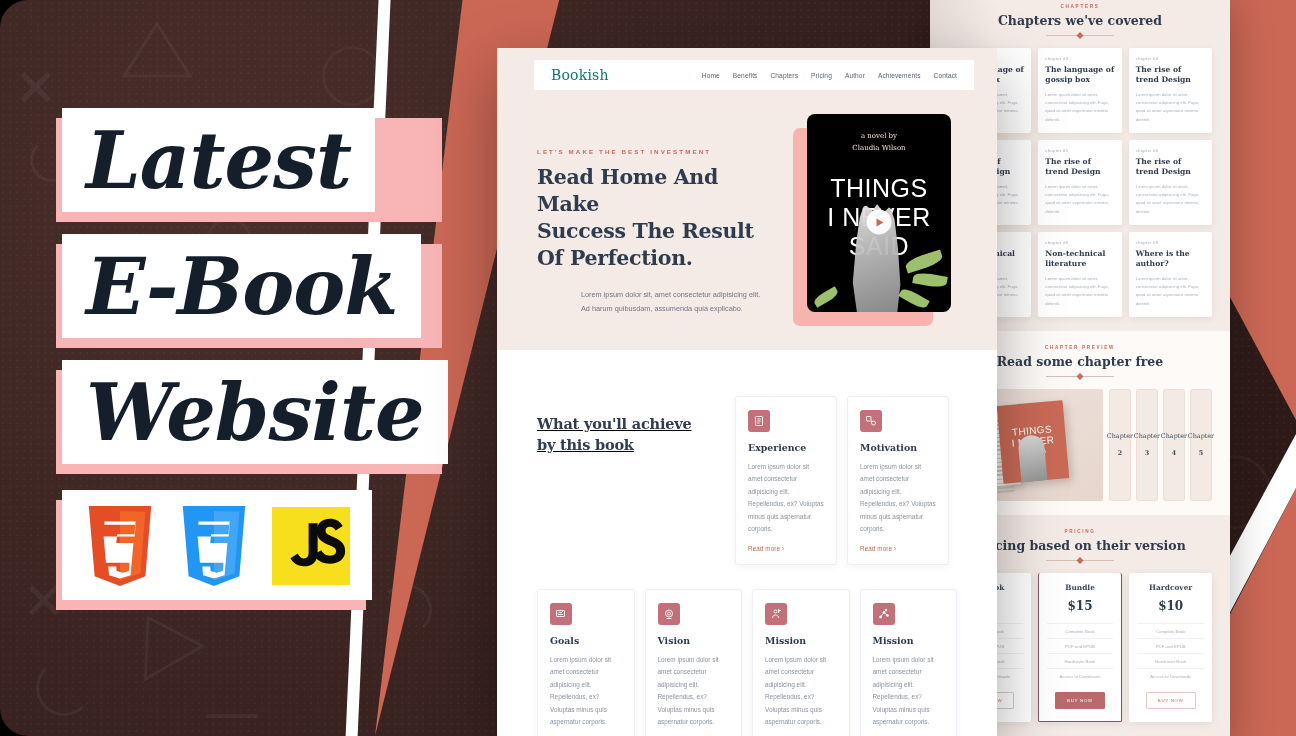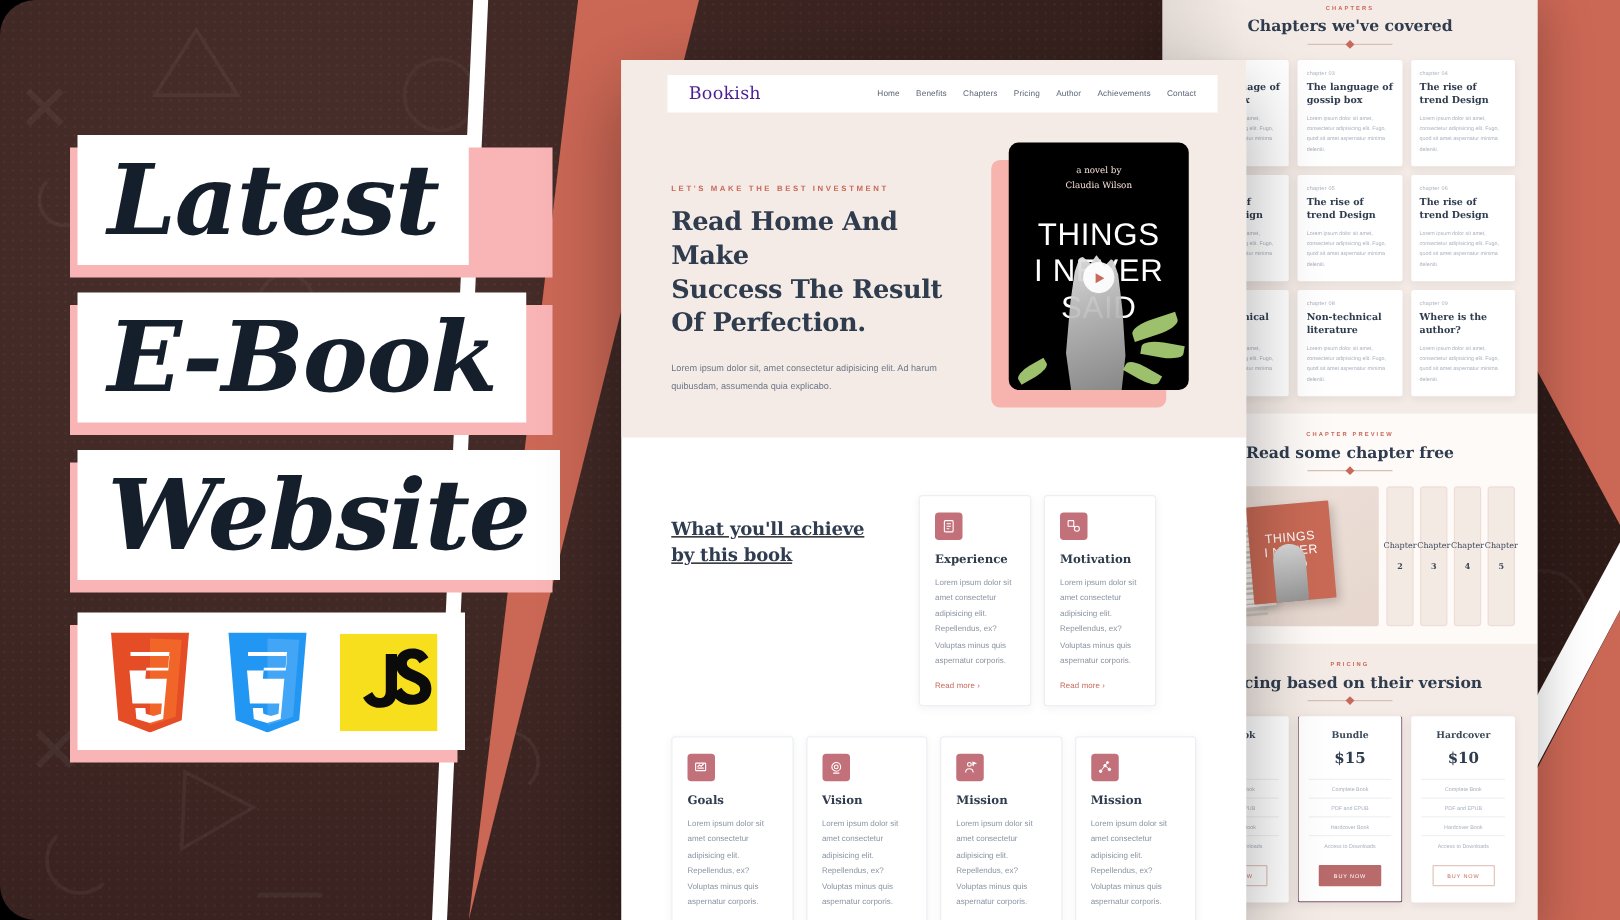--- a/index.html
+++ b/index.html
@@ -93,34 +93,34 @@
     background:#ffffff; overflow:hidden;
     box-shadow:0 24px 60px rgba(0,0,0,.35);
   }
   .hero{ background:#f4ebe6; padding:0 0 40px 0; position:relative; height:302px; }
   .navbar{
     position:absolute; left:37px; top:12px; width:440px; height:30px;
     background:#fff; display:flex; align-items:center; justify-content:space-between;
     padding:0 17px;
   }
   .brand{
-    font-family:"DejaVu Serif", serif; font-size:14px; color:#4c1d95; letter-spacing:.2px;
+    font-family:"DejaVu Serif", serif; font-size:14px; color:#0f766e; letter-spacing:.2px;
   }
   .navlinks{ display:flex; gap:13px; }
   .navlinks span{ font-size:6.6px; color:#5b6676; letter-spacing:.1px; }
 
   .hero-inner{ position:absolute; left:40px; top:100px; width:230px; }
   .eyebrow{
     font-size:6.2px; letter-spacing:2.1px; color:#c9695a; font-weight:bold; margin-bottom:9px;
   }
   .hero-h1{
     font-family:"DejaVu Serif", serif; font-weight:bold; font-size:20.5px; line-height:1.32;
     color:#2f3c4e; letter-spacing:-.3px;
   }
-  .hero-p{ margin-top:16px; font-size:7.3px; line-height:1.85; color:#6e7786; }
+  .hero-p{ margin-top:16px; font-size:7.3px; line-height:1.85; color:#6e7786;margin-left:44px; }
 
   .bookwrap{ position:absolute; left:296px; top:66px; width:158px; height:212px; }
   .book-shadow{
     position:absolute; left:0; bottom:0; width:140px; height:198px;
     background:#f7b3ae; border-radius:7px;
   }
   .book{
     position:absolute; left:14px; top:0; width:144px; height:198px;
     background:#000000; border-radius:8px; overflow:hidden;
   }
@@ -157,21 +157,21 @@
   .achieve-left{ width:180px; flex:none; padding-top:18px;text-decoration:underline; }
   .ach-h2{
     font-family:"DejaVu Serif", serif; font-weight:bold; font-size:14.5px;
     color:#303d50; line-height:1.42; letter-spacing:-.2px;
   }
   .ach-p{ margin-top:12px; font-size:7.3px; line-height:1.9; color:#7b8492; }
 
   .cards-2{ display:flex; gap:10px; padding-top:0; }
   .card{
     background:#fff; border:1px solid #eceff3; border-radius:3px;
-    padding:13px 12px 12px 12px; width:90px;
+    padding:13px 12px 12px 12px; width:102px;
     box-shadow:0 2px 8px rgba(30,40,60,.05);
   }
   .ico{
     width:22px; height:22px; border-radius:3px; background:#c2707a;
     display:flex; align-items:center; justify-content:center; margin-bottom:10px;
   }
   .ico svg{ width:12px; height:12px; display:block; }
   .card-h{
     font-family:"DejaVu Serif", serif; font-weight:bold; font-size:9.4px;
     color:#2f3c4e; margin-bottom:8px;

